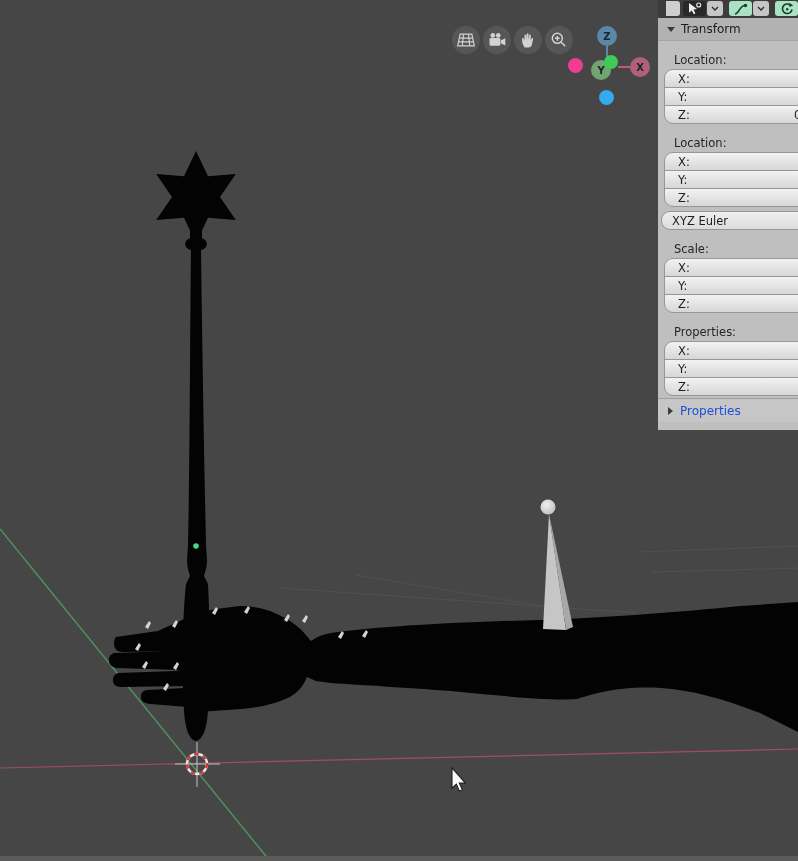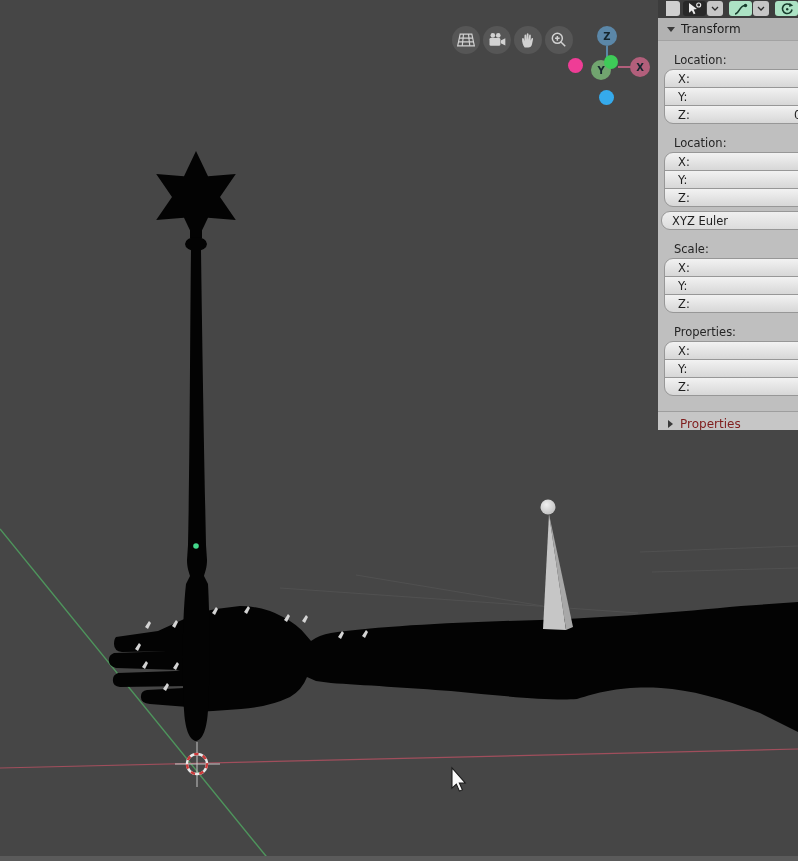--- a/index.html
+++ b/index.html
@@ -40,22 +40,22 @@
   .seclabel{margin:12px 0 2px 16px;font-size:11.5px;color:#252525;height:14px;}
   .fieldstack{margin-left:6px;width:150px;}
   .field{height:19px;box-sizing:border-box;border:1px solid #979797;margin-top:-1px;
          background:linear-gradient(#f2f2f2,#d7d7d7);display:flex;align-items:center;
          justify-content:space-between;padding:0 8px 0 13px;font-size:11.5px;color:#1f1f1f;}
   .field.first{border-radius:9px 9px 0 0;margin-top:0;}
   .field.last{border-radius:0 0 9px 9px;}
   .dropdown{margin:4px 0 0 3px;width:146px;height:19px;box-sizing:border-box;border:1px solid #979797;
             border-radius:9px;background:linear-gradient(#efefef,#dcdcdc);display:flex;align-items:center;
             padding-left:10px;font-size:11.5px;color:#1f1f1f;}
-  #props-row{margin-top:15px;height:23px;background:#c6c6c6;border-top:1px solid #9e9e9e;
-             display:flex;align-items:center;gap:7px;padding-left:10px;font-size:12px;color:#7f1d1d;}
+  #props-row{margin-top:2px;height:23px;background:#c6c6c6;border-top:1px solid #9e9e9e;
+             display:flex;align-items:center;gap:7px;padding-left:10px;font-size:12px;color:#1d4ed8;}
 </style>
 </head>
 <body>
 
 <div id="app">
 
   <svg id="scene" width="798" height="861" viewBox="0 0 798 861">
 
     <g stroke="#545454" stroke-width="1" opacity="0.75">
       <line x1="280" y1="588" x2="638" y2="613"></line>

